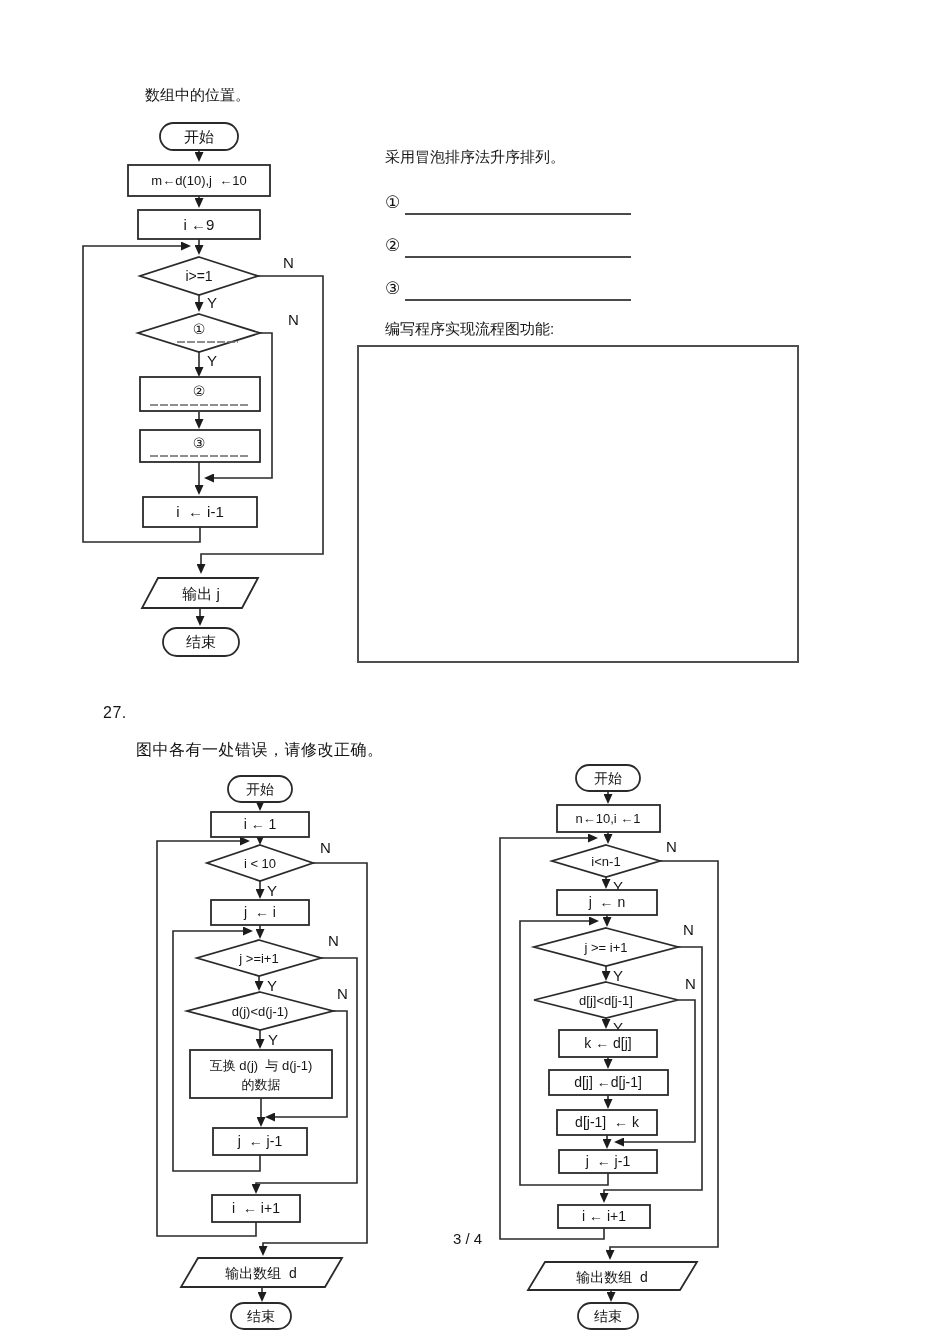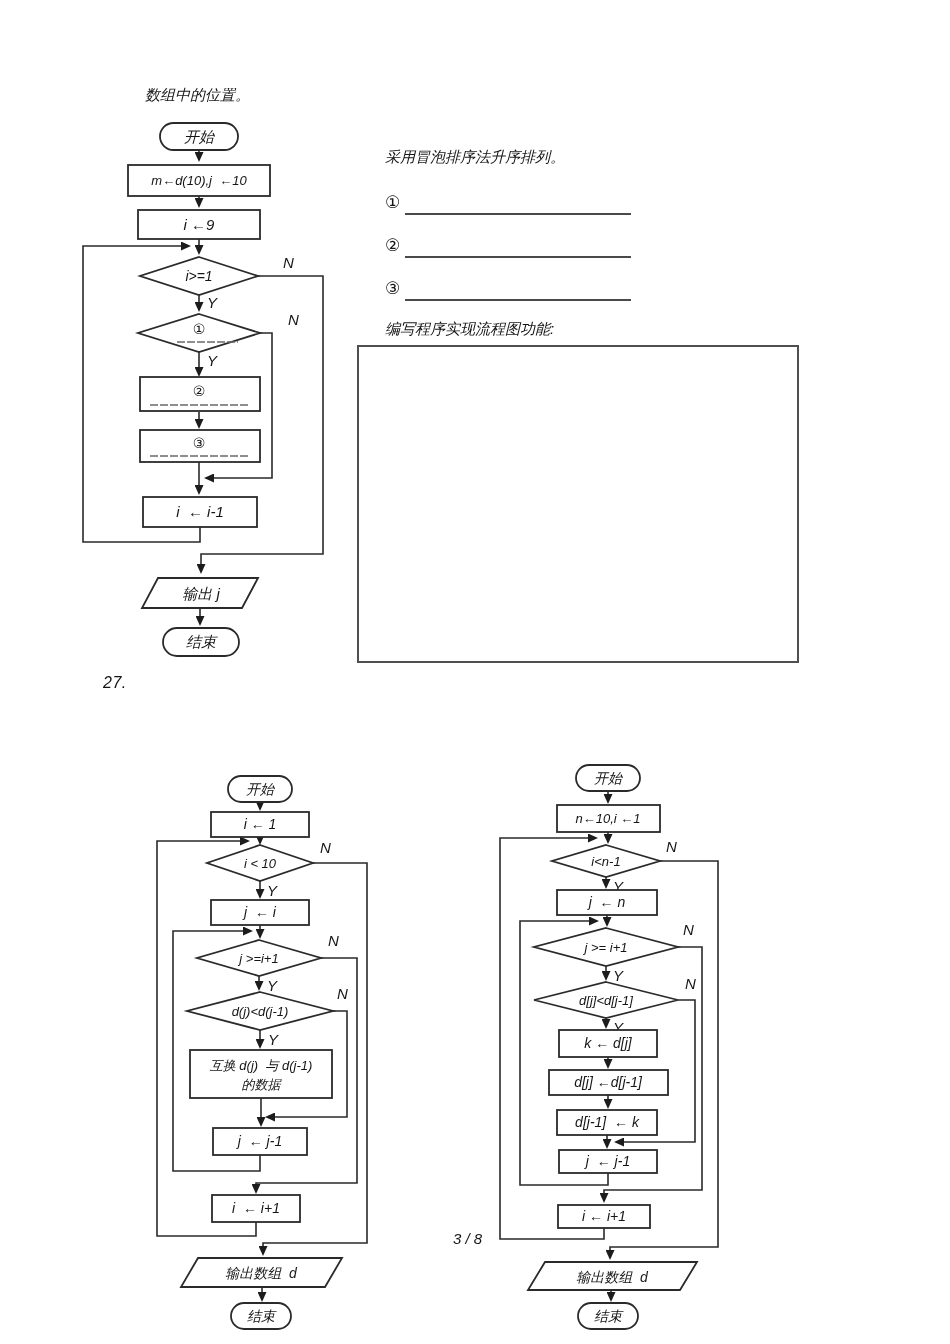--- a/index.html
+++ b/index.html
@@ -1,19 +1,19 @@
 <!DOCTYPE html>
 <html><head>
 <meta charset="utf-8">
 <style>
   html,body { margin:0; padding:0; background:#e8e8e8; }
   .page {
     position:relative; width:950px; height:1344px; margin:0 auto;
     background:#ffffff; overflow:hidden;
-    font-family:"Liberation Sans","DejaVu Sans",sans-serif; color:#151515;font-style:italic;
+    font-family:"Liberation Sans","DejaVu Sans",sans-serif; color:#151515;
   }
   .txt { position:absolute; white-space:pre; }
   .f15 { font-size:15px; }
   .f16 { font-size:16px; letter-spacing:0.5px; }
   svg { position:absolute; overflow:visible; }
   svg text { fill:#151515; white-space:pre; font-family:"Liberation Sans","DejaVu Sans",sans-serif; }
   .t13 { font-size:13px; }
   .t14 { font-size:14px; }
   .t15 { font-size:15px; }
   .yn  { font-size:15px; }
@@ -113,21 +113,22 @@
     <span class="bline"></span>
   </div>
   <div class="blank-row" style="left:385px;top:277px;">
     <span class="marker">③</span>
     <span class="bline"></span>
   </div>
 
   <div class="txt f15" style="left:385px;top:320px;">编写程序实现流程图功能:</div>
   <div class="program-box"></div>
 
-  <div class="txt f16" style="left:103px;top:674px;">27.</div>
+  <div class="txt f16" style="left:103px;top:704px;">27.</div>
+  <div class="txt f16" style="left:136px;top:740px;">图中各有一处错误，请修改正确。</div>
 
   <svg style="left:148px;top:758px;" width="232" height="582" viewBox="148 758 232 582">
     <defs>
       <marker id="a2" markerUnits="userSpaceOnUse" markerWidth="10" markerHeight="9" refX="8" refY="4.5" orient="auto">
         <path d="M0,0 L10,4.5 L0,9 z" fill="#1c1c1c"></path>
       </marker>
     </defs>
 
     <path class="flow" d="M260,802 L260,809" marker-end="url(#a2)"></path>
     <path class="flow" d="M260,837 L260,843" marker-end="url(#a2)"></path>
@@ -278,15 +279,15 @@
     <g>
       <polygon class="shape" points="545,1262 697,1262 680,1290 528,1290"></polygon>
       <text class="t14" x="612" y="1282" text-anchor="middle">输出数组  d</text>
     </g>
     <g>
       <rect class="shape" x="578" y="1303" width="60" height="26" rx="13"></rect>
       <text class="t14" x="608" y="1321" text-anchor="middle">结束</text>
     </g>
   </svg>
 
-  <div class="txt f15" style="left:453px;top:1230px;">3 / 8</div>
+  <div class="txt f15" style="left:453px;top:1230px;">3 / 4</div>
 
 </div>
 
 </body></html>

